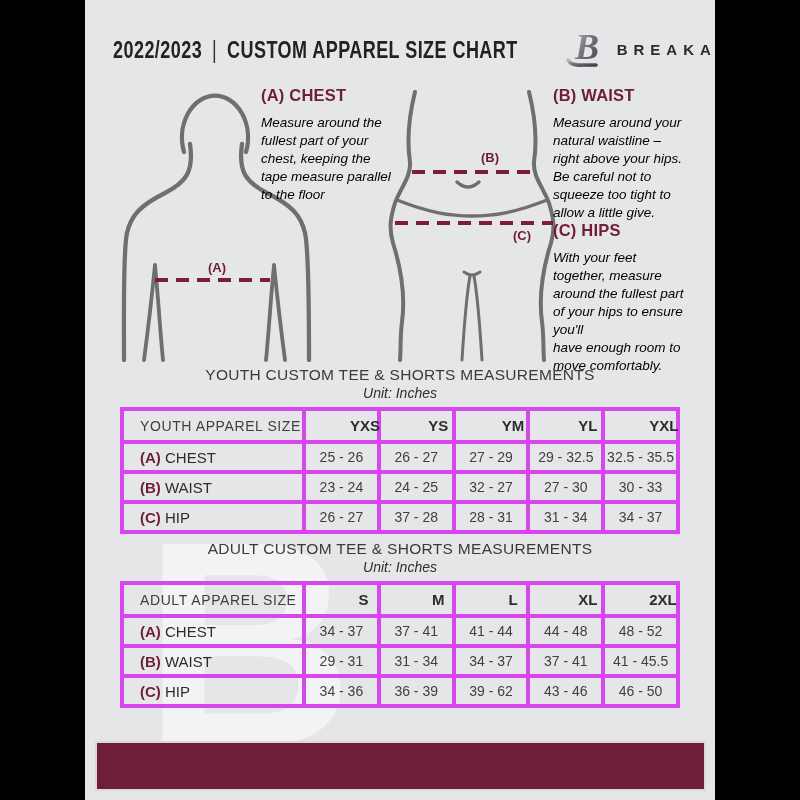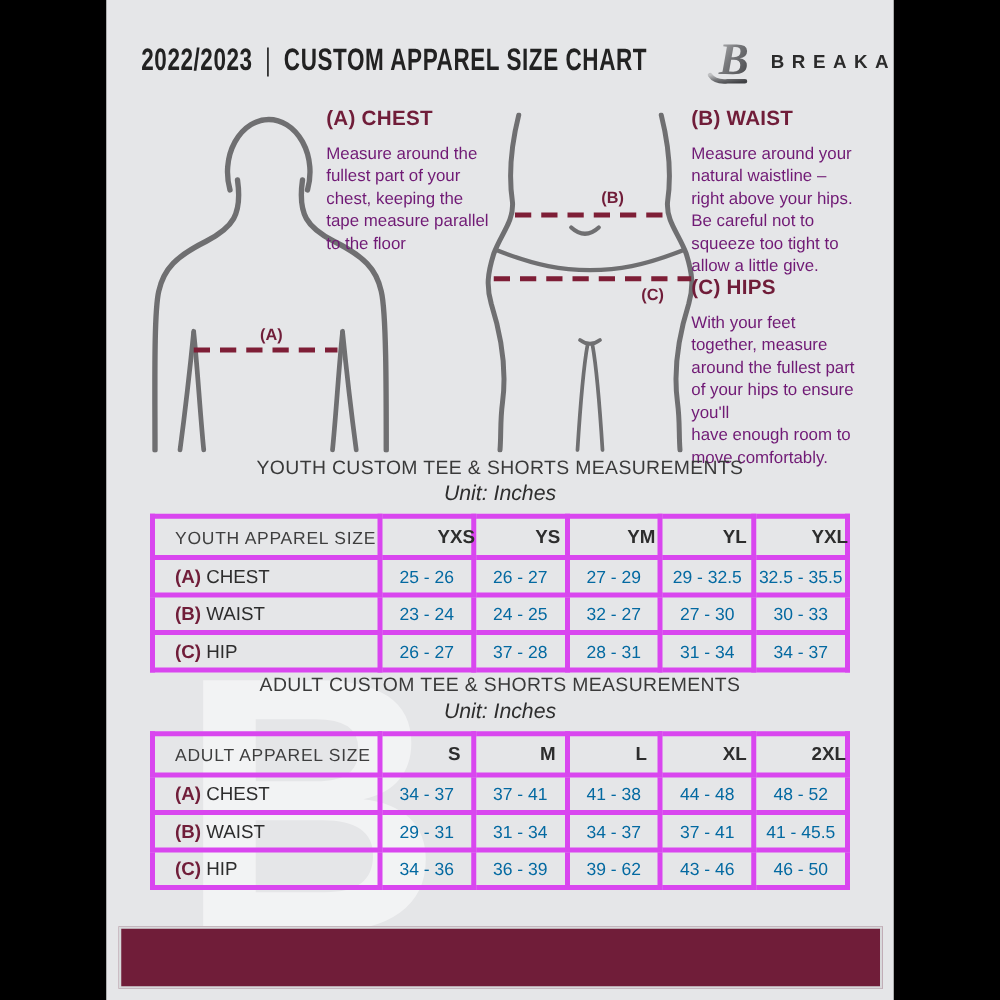--- a/index.html
+++ b/index.html
@@ -32,37 +32,37 @@
   .figure-svg { position: absolute; z-index: 2; }
   #front-figure { left: 33px; top: 80px; }
   #lower-figure { left: 300px; top: 90px; }
   .fig-line { fill: none; stroke: #6f6f71; stroke-linecap: round; }
   .dash-line { fill: none; stroke: #7e1e36; stroke-width: 4; stroke-dasharray: 13 8; }
   .fig-label { font-family: "Liberation Sans", sans-serif; font-size: 13px; font-weight: bold; fill: #701d39; }
 
   
   .instruction { position: absolute; z-index: 2; }
   .instruction h3 { font-size: 16.5px; font-weight: bold; color: #701d39; margin-bottom: 9px; letter-spacing: 0.2px; }
-  .instruction p { font-size: 13.5px; color: #701a75; line-height: 1.33; white-space: pre-line; }
+  .instruction p { font-size: 13.5px; font-style: italic; color: #000000; line-height: 1.33; white-space: pre-line; }
   #chest-block { left: 176px; top: 86px; width: 160px; }
   #waist-block { left: 468px; top: 86px; width: 158px; }
   #hips-block  { left: 468px; top: 221px; width: 160px; }
 
   
   .table-block { position: absolute; left: 0; width: 100%; z-index: 2; }
   #youth-block { top: 366px; }
   #adult-block { top: 540px; }
   .table-title { text-align: center; font-size: 15.5px; font-weight: normal; color: #3a3a3a; letter-spacing: 0.3px; }
-  .table-unit  { text-align: center; font-size: 17px; font-style: italic; color: #2e2e2e; margin-top: 1px; }
+  .table-unit  { text-align: center; font-size: 14px; font-style: italic; color: #2e2e2e; margin-top: 1px; }
   table.size-table { border-collapse: collapse; table-layout: fixed; width: 556px; margin: 6px auto 0 auto; }
   table.size-table th, table.size-table td { border: 4px solid #d946ef; }
   table.size-table th { height: 33px; font-size: 15px; font-weight: bold; color: #2d2d2d; text-align: center; padding-left: 44px; }
   table.size-table th.label-col { font-weight: 400; font-size: 14px; color: #3e3e3e; text-align: left;
     padding-left: 16px; letter-spacing: 0.6px; }
-  table.size-table td { height: 30px; font-size: 14px; color: #0369a1; text-align: center; }
+  table.size-table td { height: 30px; font-size: 14px; color: #404040; text-align: center; }
   table.size-table td.row-label { text-align: left; padding-left: 16px; font-size: 15px; color: #2d2d2d; }
   .prefix { font-weight: bold; color: #701d39; }
 
   
   .footer-bar { position: absolute; left: 10px; top: 741px; width: 611px; height: 50px;
     background: #701d39; border: 2px solid #d8d9db; z-index: 2; }
 </style>
 </head>
 <body>
 
@@ -219,21 +219,21 @@
               <th>L</th>
               <th>XL</th>
               <th>2XL</th>
             </tr>
           </thead>
           <tbody>
             <tr>
               <td class="row-label"><span class="prefix">(A)</span> CHEST</td>
               <td>34 - 37</td>
               <td>37 - 41</td>
-              <td>41 - 38</td>
+              <td>41 - 44</td>
               <td>44 - 48</td>
               <td>48 - 52</td>
             </tr>
             <tr>
               <td class="row-label"><span class="prefix">(B)</span> WAIST</td>
               <td>29 - 31</td>
               <td>31 - 34</td>
               <td>34 - 37</td>
               <td>37 - 41</td>
               <td>41 - 45.5</td>

